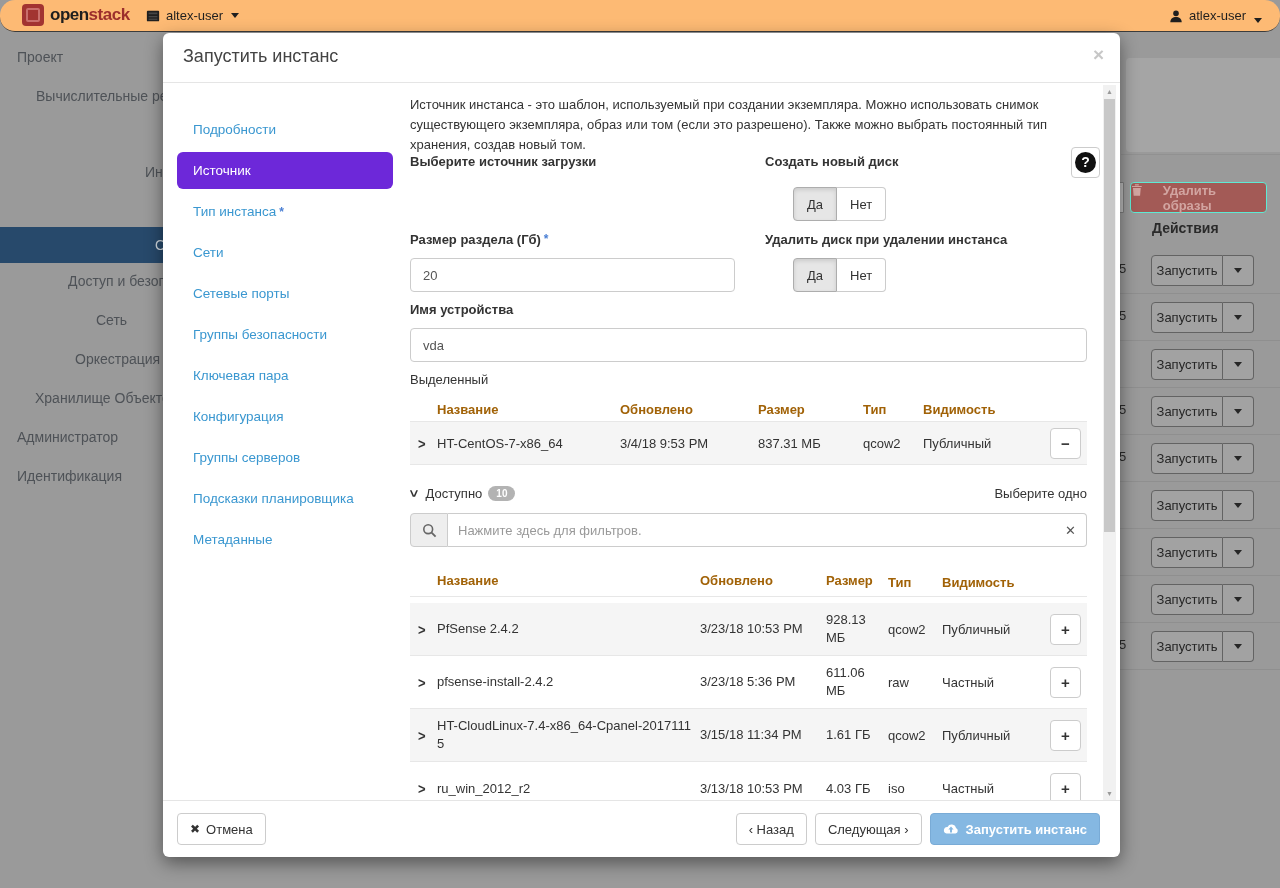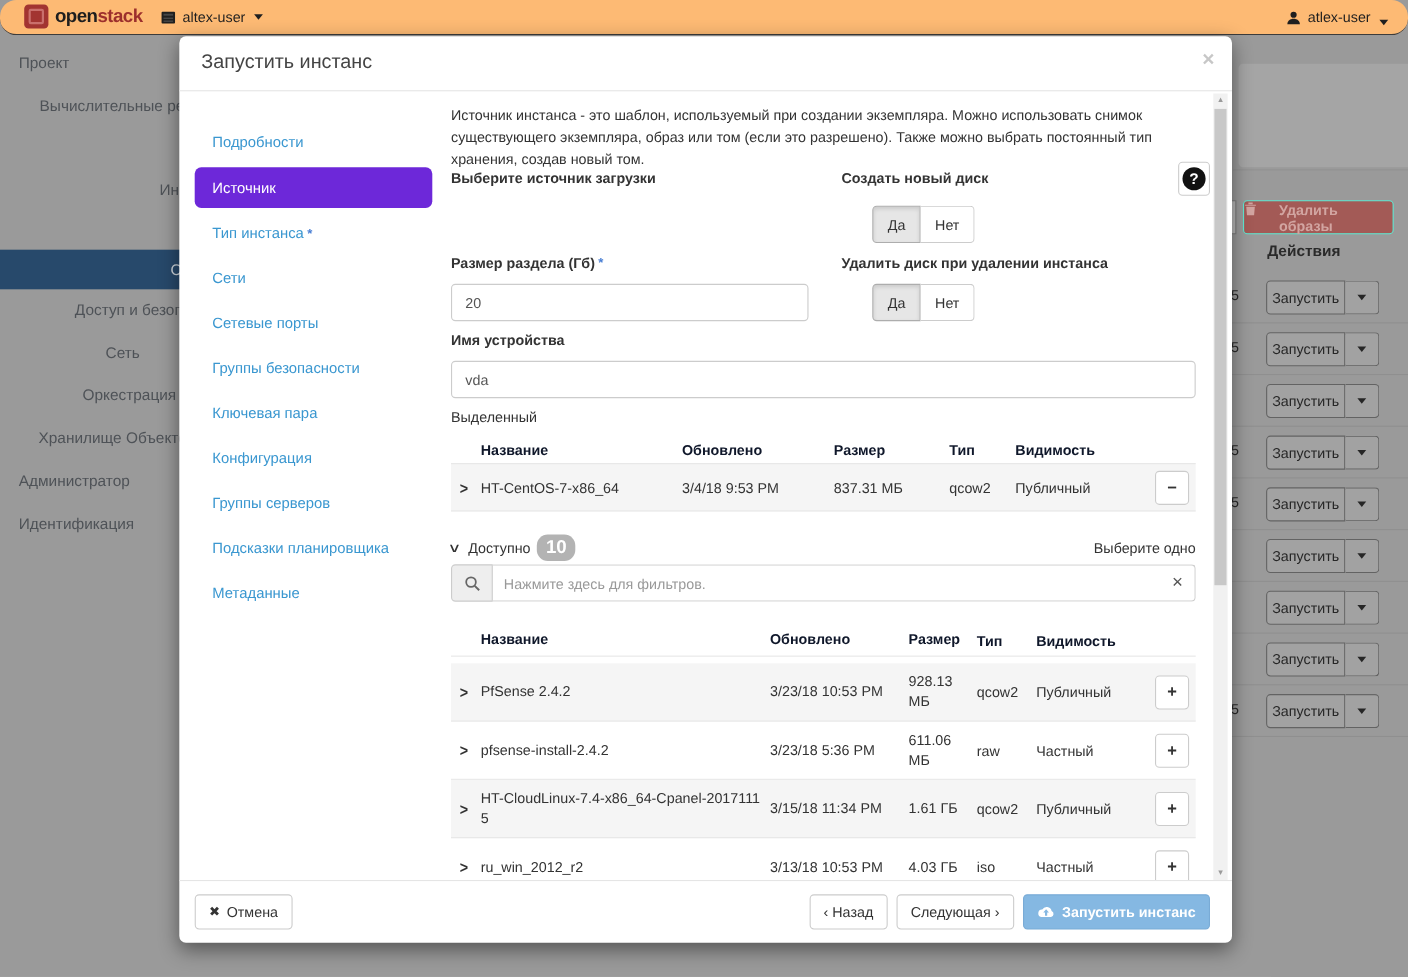--- a/index.html
+++ b/index.html
@@ -68,31 +68,31 @@
   .select { justify-content:space-between; cursor:pointer; }
   .sel-caret { width:0; height:0; border-left:4px solid transparent; border-right:4px solid transparent; border-top:5px solid #777; }
   .toggle { display:flex; height:34px; }
   .toggle .t-btn { padding:0 13px; display:flex; align-items:center; font-size:13px; color:#333; background:#fff; border:1px solid #ccc; cursor:pointer; }
   .toggle .t-btn.first { border-radius:4px 0 0 4px;margin-left:28px; }
   .toggle .t-btn.last { border-radius:0 4px 4px 0; border-left:none; }
   .toggle .t-btn.active { background:#e6e6e6; border-color:#adadad; box-shadow:inset 0 2px 4px rgba(0,0,0,.12); }
 
   
   .tbl-title { font-size:13px; color:#333; }
-  .thead { display:flex; align-items:flex-end; font-weight:700; font-size:13px; color:#0f172a; }
+  .thead { display:flex; align-items:flex-end; font-weight:700; font-size:13px; color:#a16207; }
   .trow { display:flex; align-items:center; font-size:13px; color:#333; border-bottom:1px solid #e7e7e7; }
   .trow.shade { background:#f5f5f5; }
   .chev { display:inline-block; font-weight:700; color:#333; transform:scaleY(1.15); }
   .chev-down { display:inline-block; font-weight:700; color:#333; transform:rotate(90deg) scaleY(1.15); transform-origin:center; }
   .cell { padding-right:8px; }
   .c-chev { width:27px; padding-left:8px; }
   .al-name { width:183px; } .al-upd { width:138px; } .al-size { width:105px; } .al-type { width:60px; } .al-vis { width:100px; }
   .av-name { width:263px; word-break:break-all; line-height:1.35; } .av-upd { width:126px; line-height:1.35; } .av-size { width:62px; line-height:1.35; } .av-type { width:54px; } .av-vis { width:96px; }
   .sq-btn { width:31px; height:31px; border:1px solid #ccc; border-radius:4px; background:#fff; color:#333; font-size:15px; font-weight:700; display:flex; align-items:center; justify-content:center; cursor:pointer; margin-left:auto; margin-right:6px; }
-  .badge { background:#b3b3b3; color:#fff; border-radius:10px; font-size:17px; font-weight:700; padding:2px 8px; margin-left:6px; }
+  .badge { background:#b3b3b3; color:#fff; border-radius:10px; font-size:10px; font-weight:700; padding:2px 8px; margin-left:6px; }
   .avail-head { display:flex; align-items:center; }
   .avail-hint { margin-left:auto; font-size:13px; color:#333; }
   .filter { display:flex; height:34px; }
   .filter-addon { width:38px; background:#eee; border:1px solid #ccc; border-radius:4px 0 0 4px; display:flex; align-items:center; justify-content:center; }
   .filter-input { flex:1; border:1px solid #ccc; border-left:none; border-radius:0 4px 4px 0; color:#999; font-size:13px; display:flex; align-items:center; padding:12px 10px; }
   .filter-clear { margin-left:auto; color:#555; font-weight:700; font-size:13px; cursor:pointer; }
 
   
   .modal-footer { position:absolute; left:0; top:767px; width:957px; height:57px; border-top:1px solid #e5e5e5; }
   .btn { height:32px; border:1px solid #ccc; border-radius:4px; background:#fff; color:#333; font-size:13px; display:inline-flex; align-items:center; justify-content:center; padding:0 12px; cursor:pointer; }

